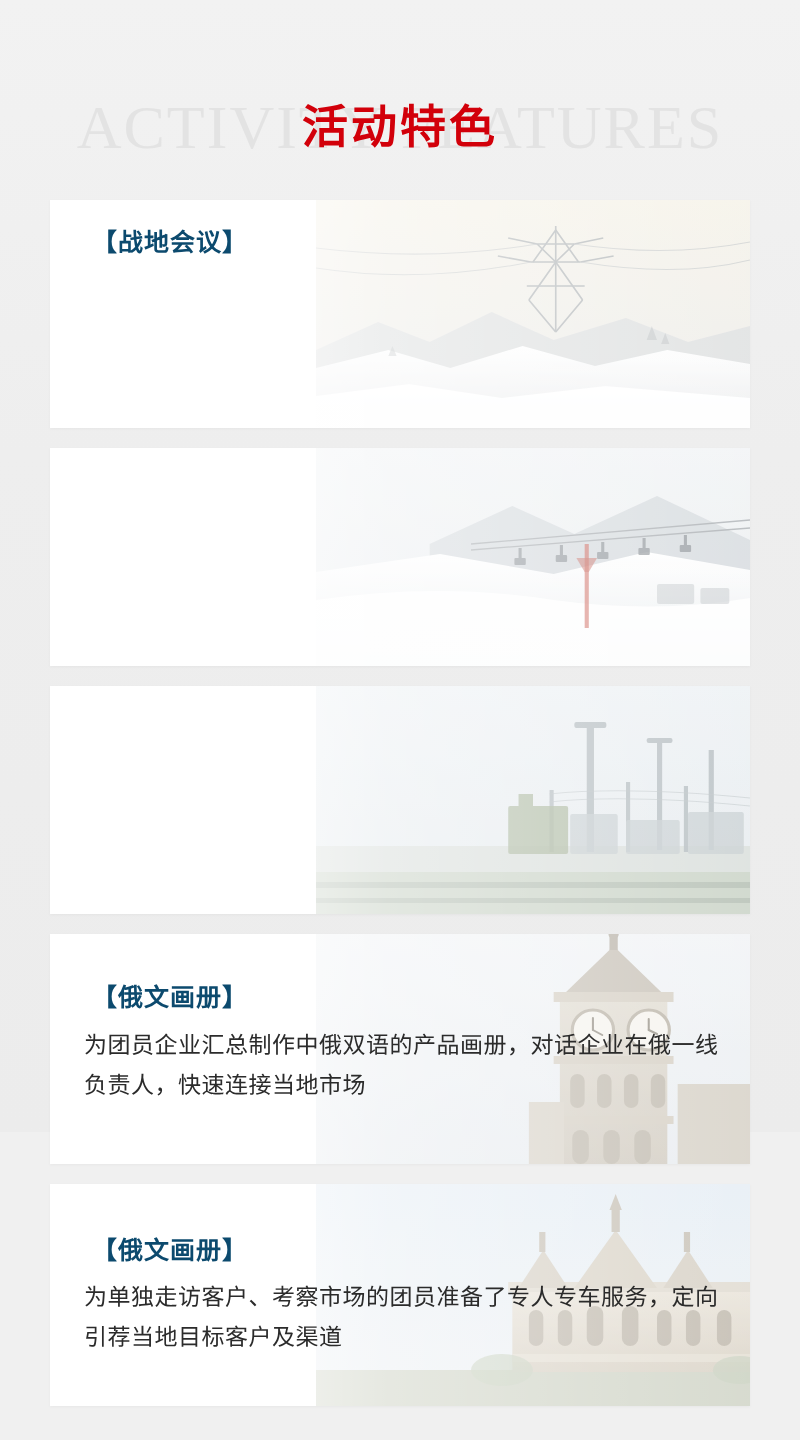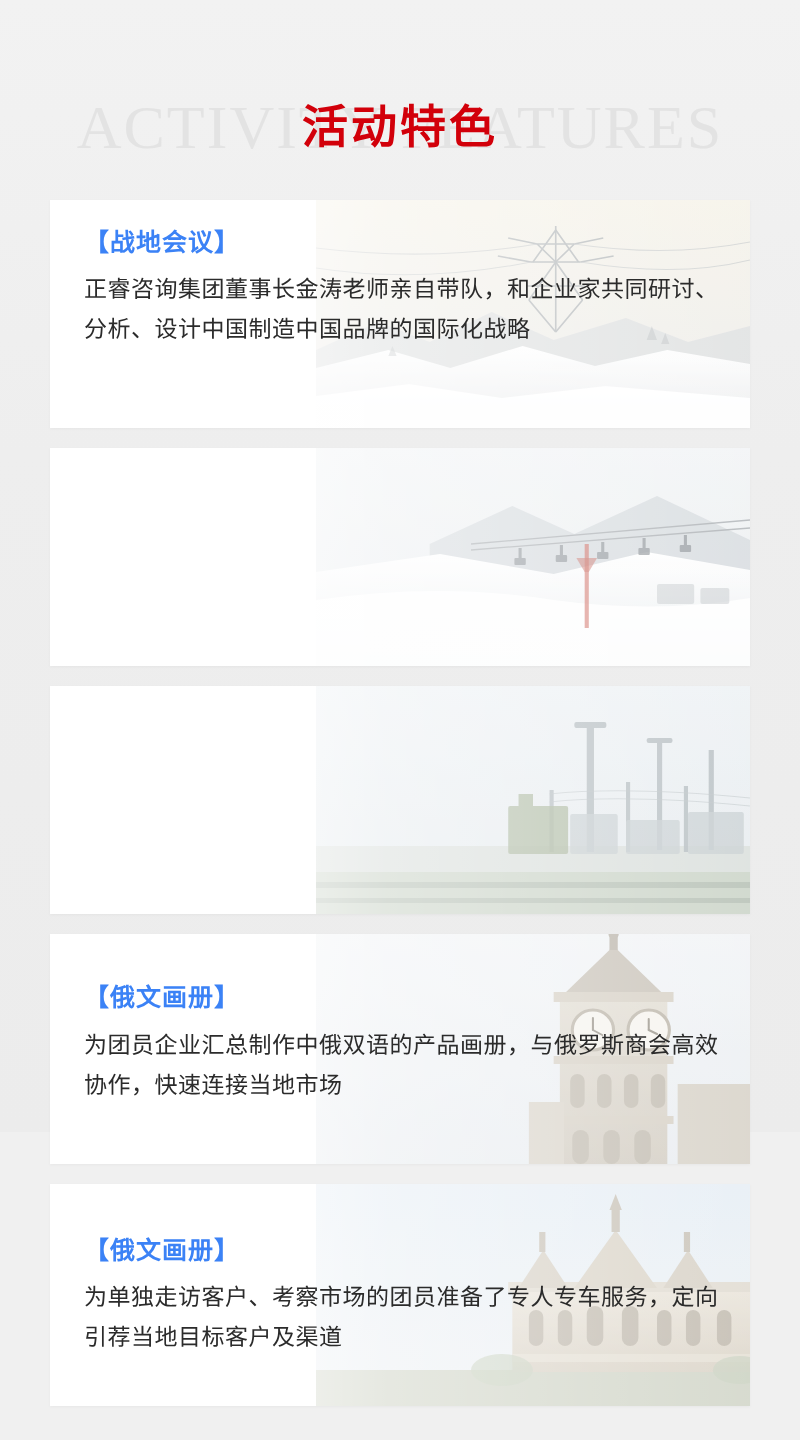--- a/index.html
+++ b/index.html
@@ -94,24 +94,25 @@
   }
   .card-content {
     position: relative;
     z-index: 3;
     padding: 26px 30px 26px 34px;
     box-sizing: border-box;
   }
   .card-title {
     font-size: 25px;
     font-weight: 700;
-    color: #3b82f6;
+    color: #0c4a6e;
     line-height: 1.3;
     margin-bottom: 10px;
     letter-spacing: 1px;
+    margin-left: 8px;
   }
   .card-text {
     font-size: 23px;
     color: #2b2b2b;
     line-height: 1.75;
     letter-spacing: 0.5px;
     max-width: 640px;
   }
 
   
@@ -182,21 +183,20 @@
               <path d="M320 140 l5 -14 l5 14 z"></path>
               <path d="M334 144 l4 -11 l4 11 z"></path>
               <path d="M70 156 l4 -10 l4 10 z"></path>
             </g>
           </svg>
         </div>
       </div>
       <div class="card-bg-fade"></div>
       <div class="card-content">
         <div class="card-title">【战地会议】</div>
-        <div class="card-text">正睿咨询集团董事长金涛老师亲自带队，和企业家共同研讨、分析、设计中国制造中国品牌的国际化战略</div>
       </div>
     </div>
 
     <div class="card card-2">
       <div class="card-bg">
         <div class="scene">
           <svg viewBox="0 0 420 218" preserveAspectRatio="none">
             <defs>
               <linearGradient id="sky2" x1="0" y1="0" x2="0" y2="1">
                 <stop offset="0%" stop-color="#eef1f3"></stop>
@@ -329,21 +329,21 @@
               </g>
               <rect x="350" y="150" width="70" height="80" fill="#ccc5b8"></rect>
               <rect x="206" y="168" width="34" height="62" fill="#cec7ba"></rect>
             </g>
           </svg>
         </div>
       </div>
       <div class="card-bg-fade"></div>
       <div class="card-content">
         <div class="card-title">【俄文画册】</div>
-        <div class="card-text">为团员企业汇总制作中俄双语的产品画册，与俄罗斯商会高效协作，快速连接当地市场</div>
+        <div class="card-text">为团员企业汇总制作中俄双语的产品画册，对话企业在俄一线负责人，快速连接当地市场</div>
       </div>
     </div>
 
     <div class="card card-5">
       <div class="card-bg">
         <div class="scene">
           <svg viewBox="0 0 420 222" preserveAspectRatio="none">
             <defs>
               <linearGradient id="sky5" x1="0" y1="0" x2="0" y2="1">
                 <stop offset="0%" stop-color="#dfe9f2"></stop>

